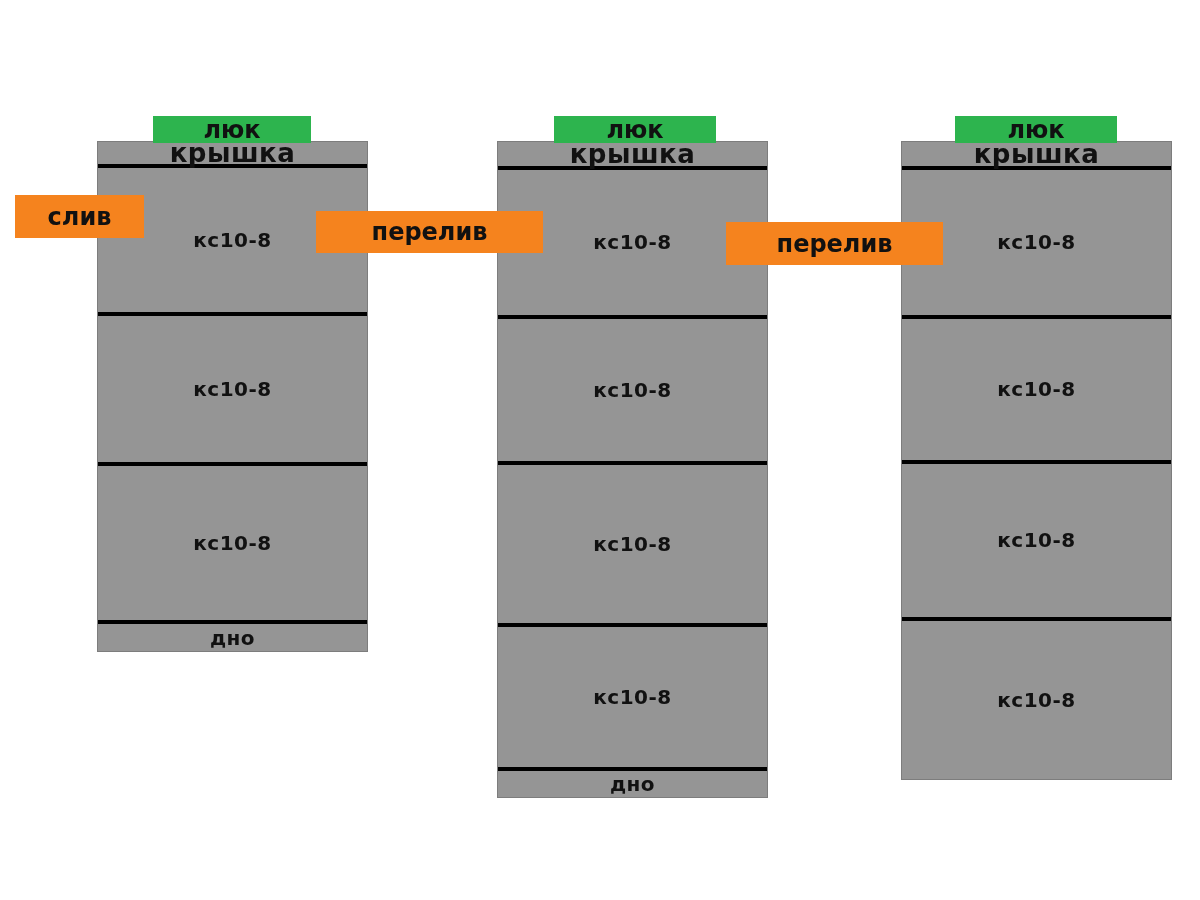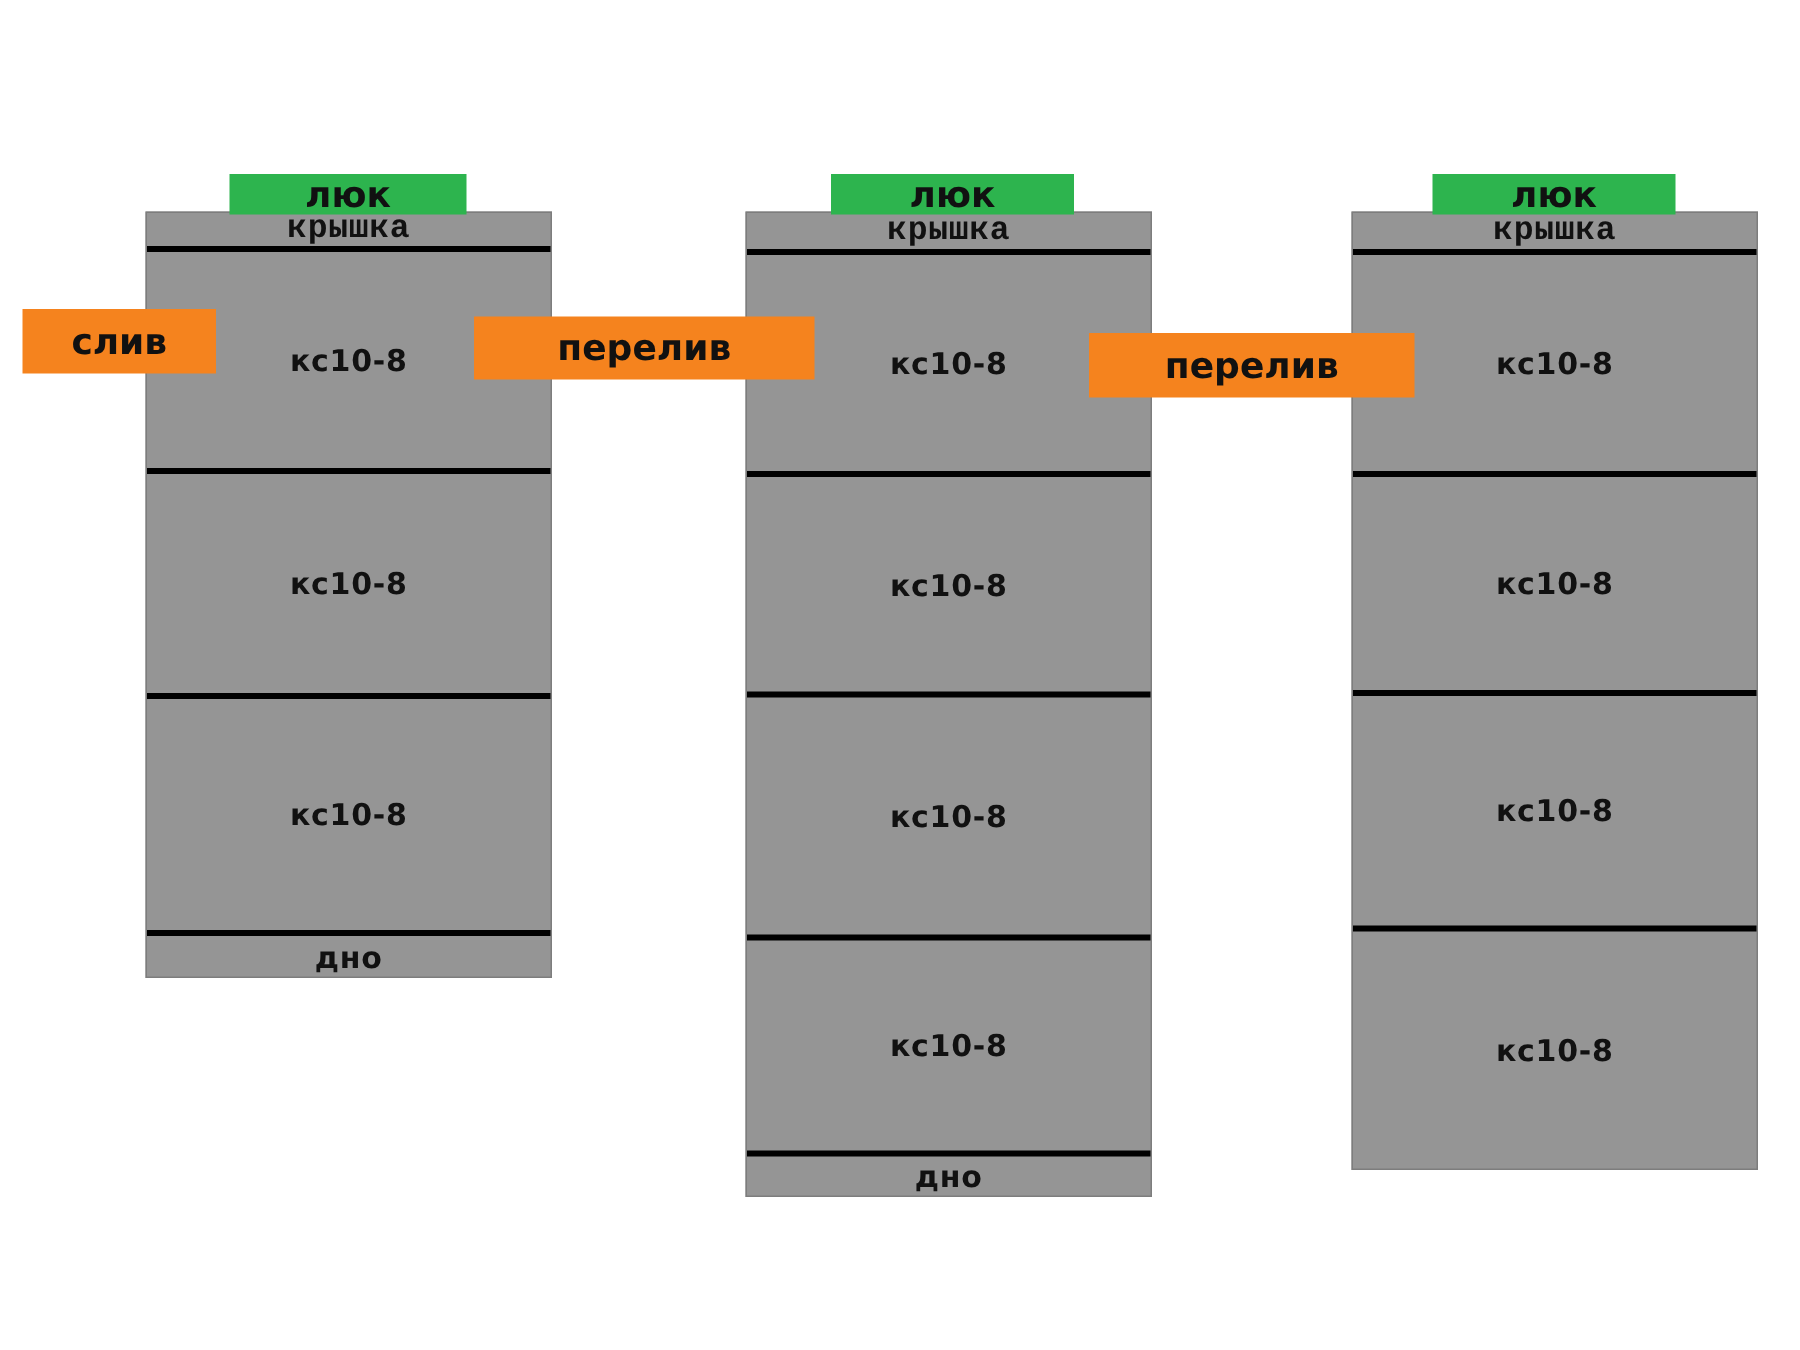--- a/index.html
+++ b/index.html
@@ -33,21 +33,21 @@
   }
   .row {
     display: flex;
     align-items: center;
     justify-content: center;
     font-size: 20px;
     line-height: 1;
     letter-spacing: 0.5px;
   }
   .sep { border-bottom: 4px solid var(--line-black); }
-  .cover { font-size: 22px; font-family: Liberation Mono, monospace; }
+  .cover { font-size: 26px; }
   .hatch {
     position: absolute;
     background: var(--hatch-green);
     display: flex;
     align-items: center;
     justify-content: center;
     font-size: 24px;
     z-index: 3;
   }
   .connector {
@@ -86,17 +86,17 @@
 
   <div class="hatch" style="left:955px; top:116px; width:162px; height:27px;">люк</div>
   <div class="well" style="left:901px; top:141px; width:271px; height:639px;">
     <div class="row cover sep" style="height:28px;">крышка</div>
     <div class="row sep" style="height:149px;">кс10-8</div>
     <div class="row sep" style="height:146px;">кс10-8</div>
     <div class="row sep" style="height:157px;">кс10-8</div>
     <div class="row" style="height:159px;">кс10-8</div>
   </div>
 
-  <div class="connector" style="left:15px; top:206px; width:129px; height:43px;">слив</div>
+  <div class="connector" style="left:15px; top:195px; width:129px; height:43px;">слив</div>
   <div class="connector" style="left:316px; top:211px; width:227px; height:42px;">перелив</div>
   <div class="connector" style="left:726px; top:222px; width:217px; height:43px;">перелив</div>
 
 </div>
 
 </body></html>

